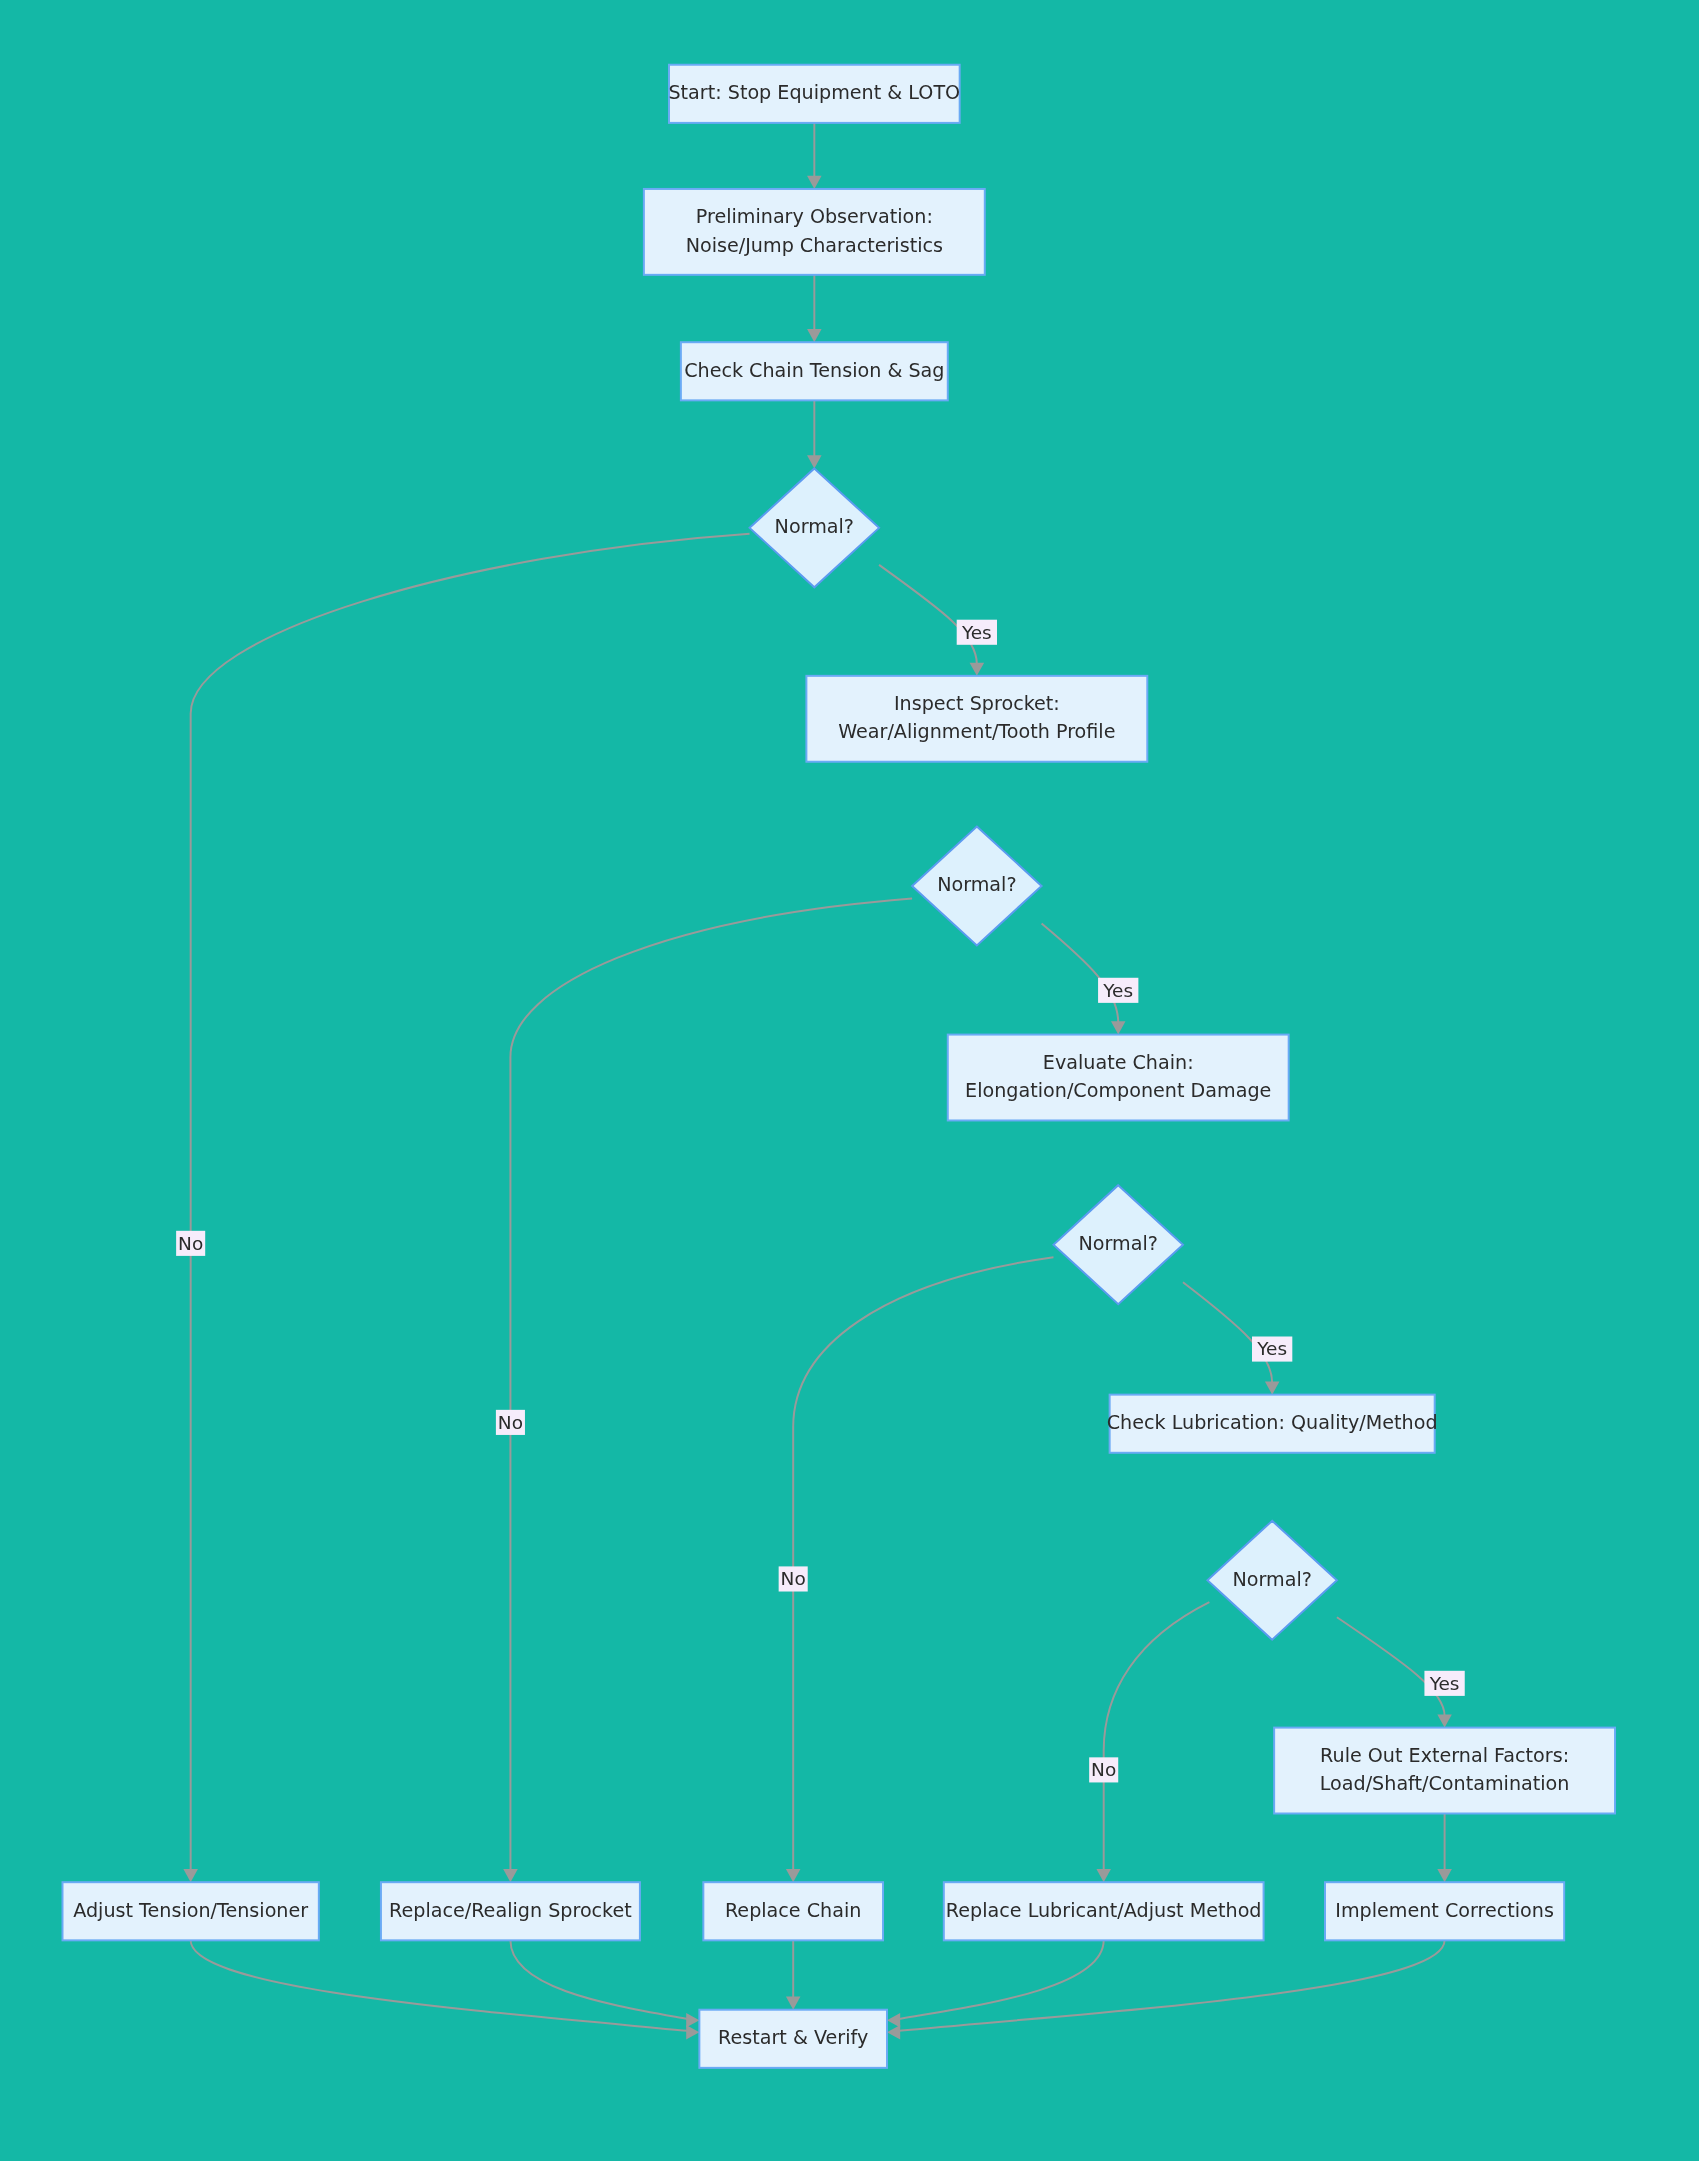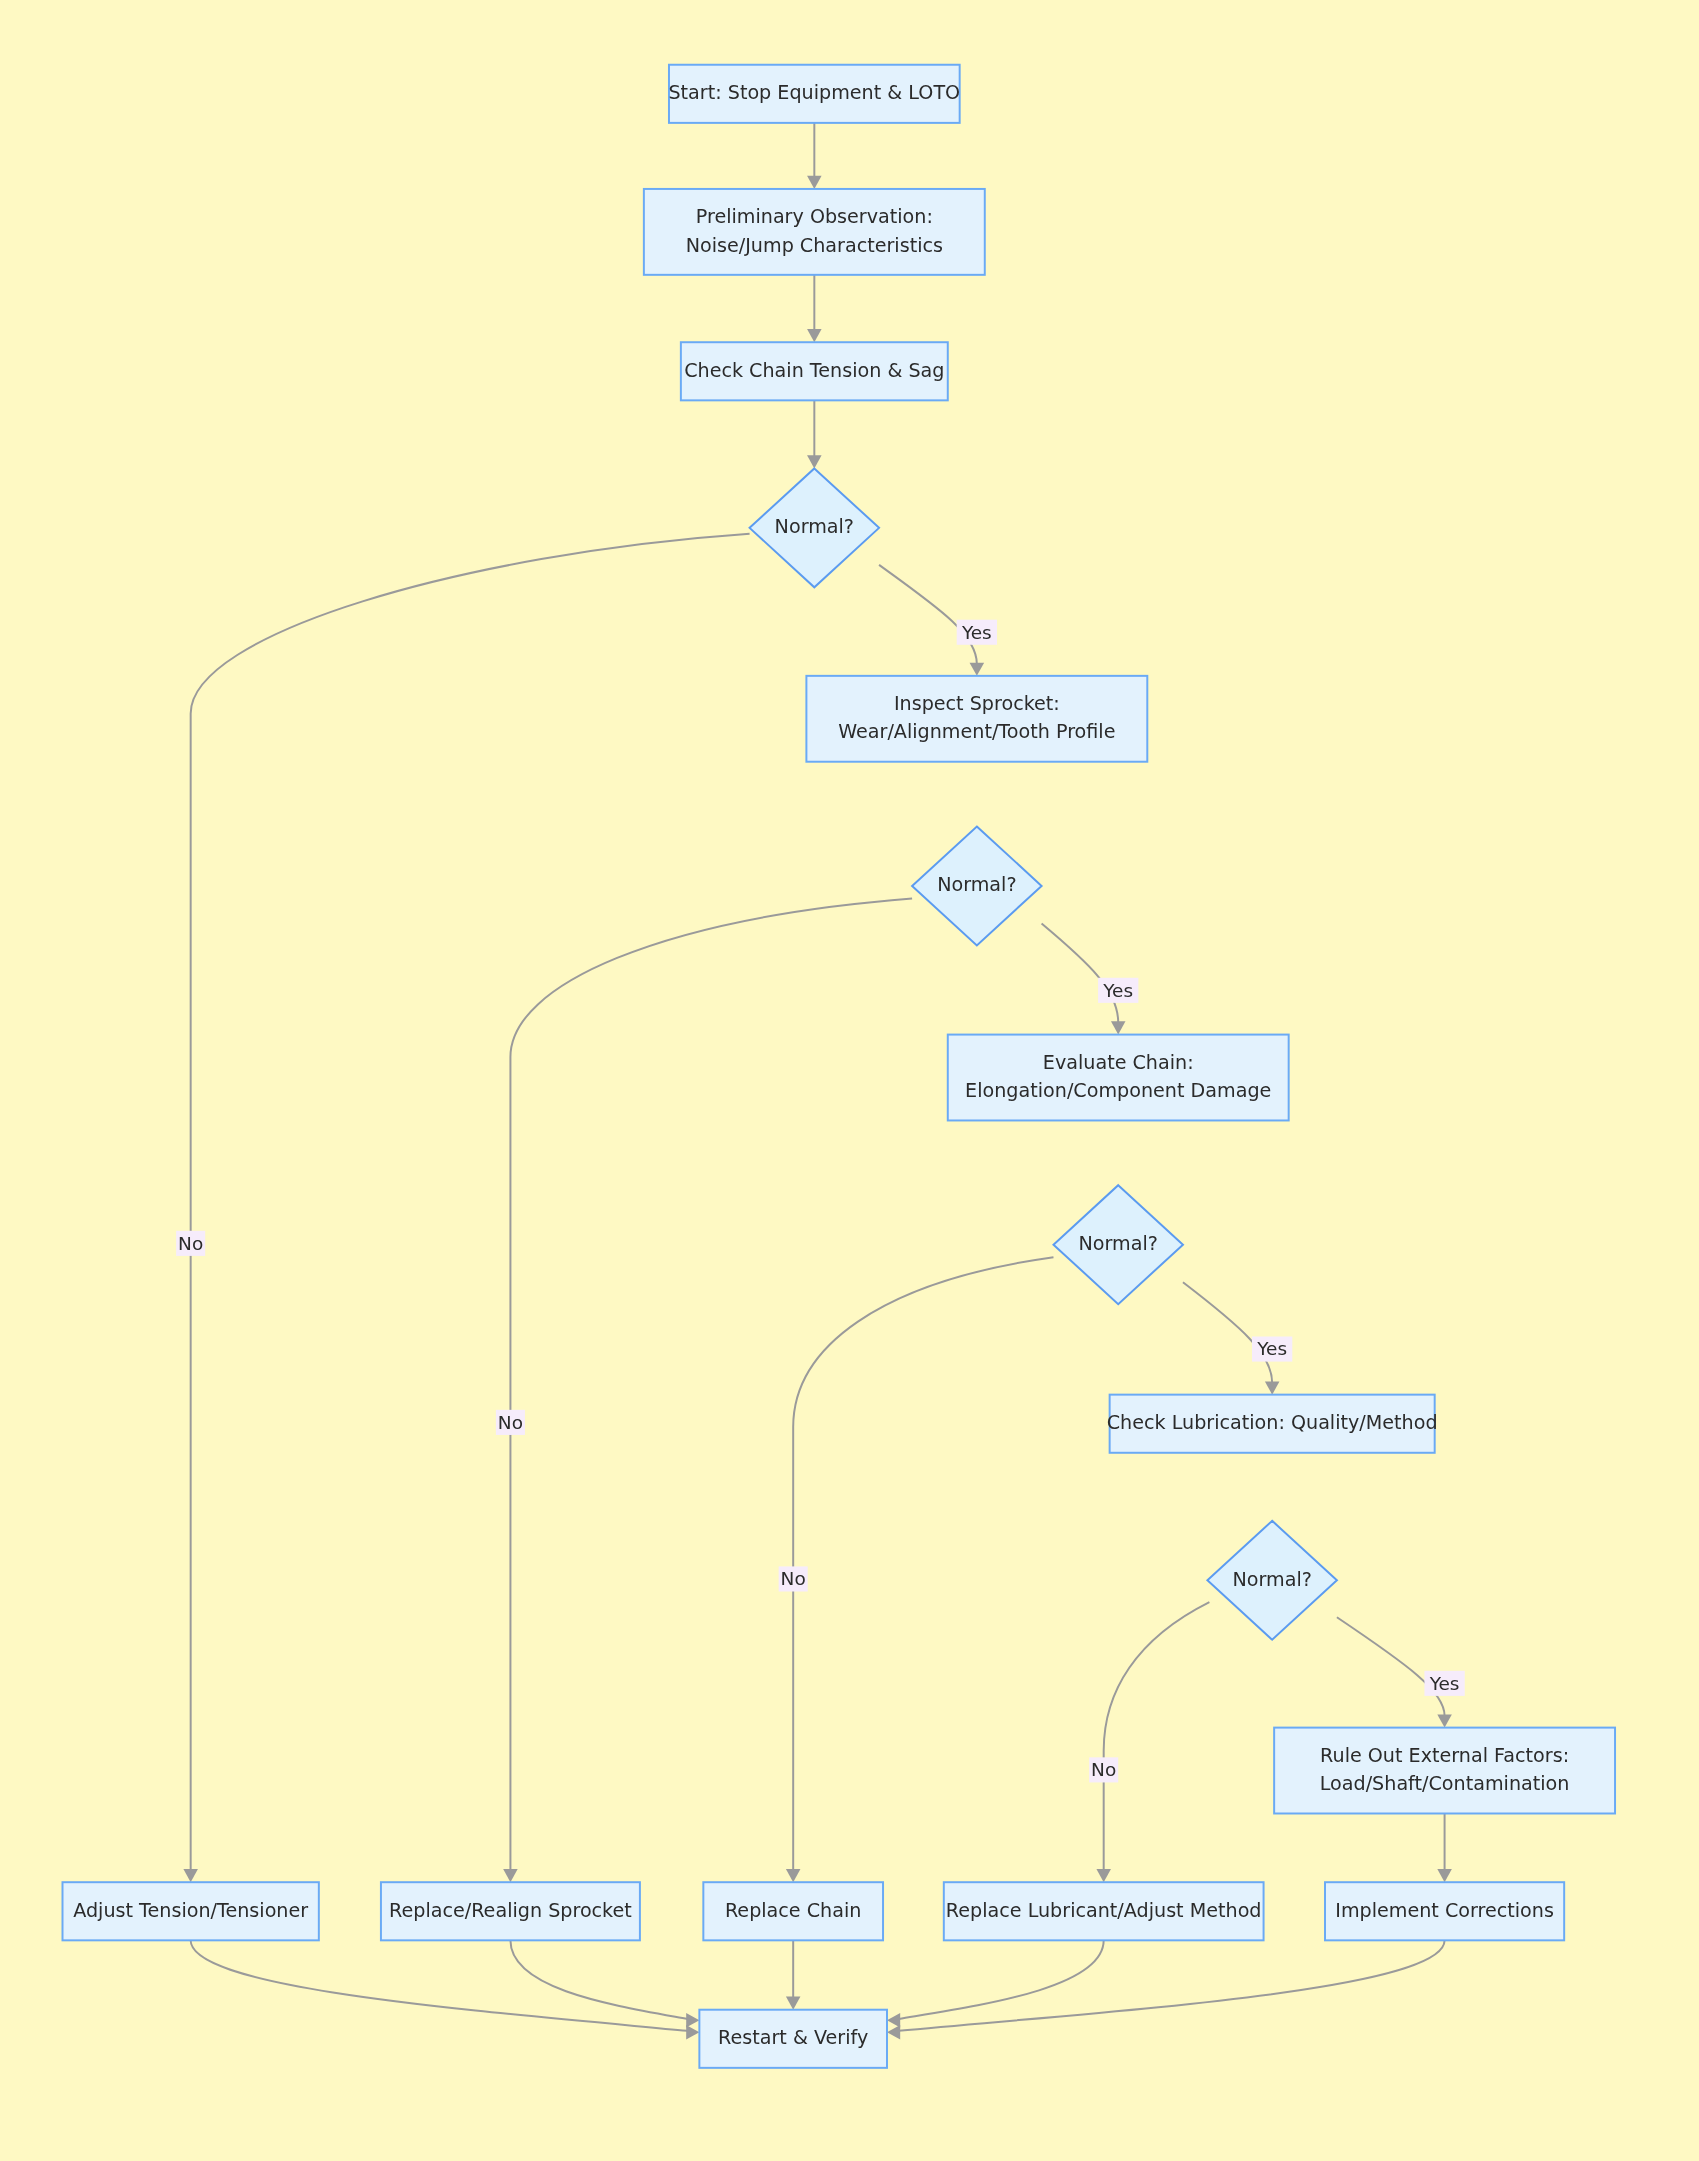--- a/index.html
+++ b/index.html
@@ -4,21 +4,21 @@
 <style>
   html, body {
     margin: 0;
     padding: 0;
     background: #ffffff;
   }
   #canvas {
     position: relative;
     width: 1700px;
     height: 2161px;
-    background: #fef9c3;
+    background: #14b8a6;
     font-family: "DejaVu Sans", sans-serif;
   }
   svg#flow {
     position: absolute;
     top: 0;
     left: 0;
     width: 1700px;
     height: 2161px;
     overflow: visible;
   }

